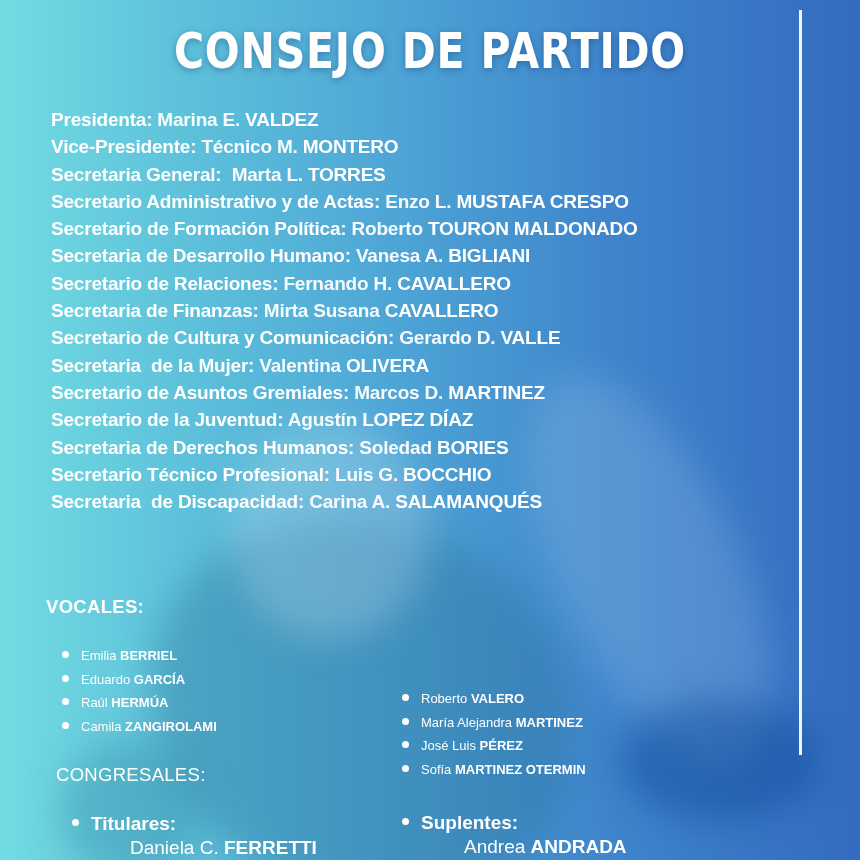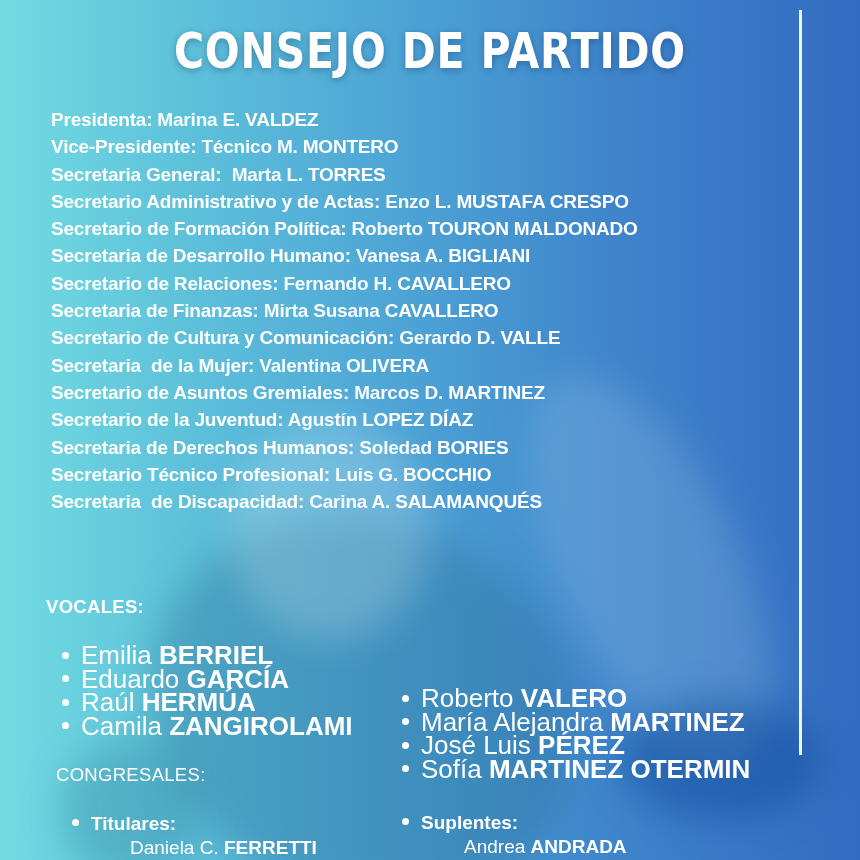--- a/index.html
+++ b/index.html
@@ -30,21 +30,21 @@
   .officers { position: absolute; left: 51px; top: 108px; }
   .officer { height: 27.3px; font-size: 19px; line-height: 24px; white-space: pre; letter-spacing: -0.2px; }
   .role { font-weight: bold; }
   .given { font-weight: bold; opacity: 0.95; }
   .surname { font-weight: bold; }
 
   .section-head { position: absolute; font-size: 18.5px; font-weight: bold; letter-spacing: 0.3px; }
   .vocales-head { left: 46px; top: 596px; }
   .congresales-head { left: 56px; top: 764px; font-weight: normal; }
 
-  .vlist { position: absolute; font-size: 26px; line-height: 23.5px; }
+  .vlist { position: absolute; font-size: 13px; line-height: 23.5px; }
   .vlist-left { left: 62px; top: 644px; }
   .vlist-right { left: 402px; top: 645px; margin-top: 42px; }
   .vitem { white-space: pre; }
   .bullet { display: inline-block; width: 7px; height: 7px; border-radius: 50%; background: #fff; margin-right: 12px; vertical-align: middle; position: relative; top: -2px; }
 
   .cgroup { position: absolute; font-size: 19px; }
   .cgroup-left { left: 72px; top: 812px; }
   .cgroup-right { left: 402px; top: 811px; }
   .cgroup .clabel { font-weight: bold; white-space: pre; line-height: 24px; }
   .cgroup .cname { white-space: pre; line-height: 24px; padding-left: 58px; }

